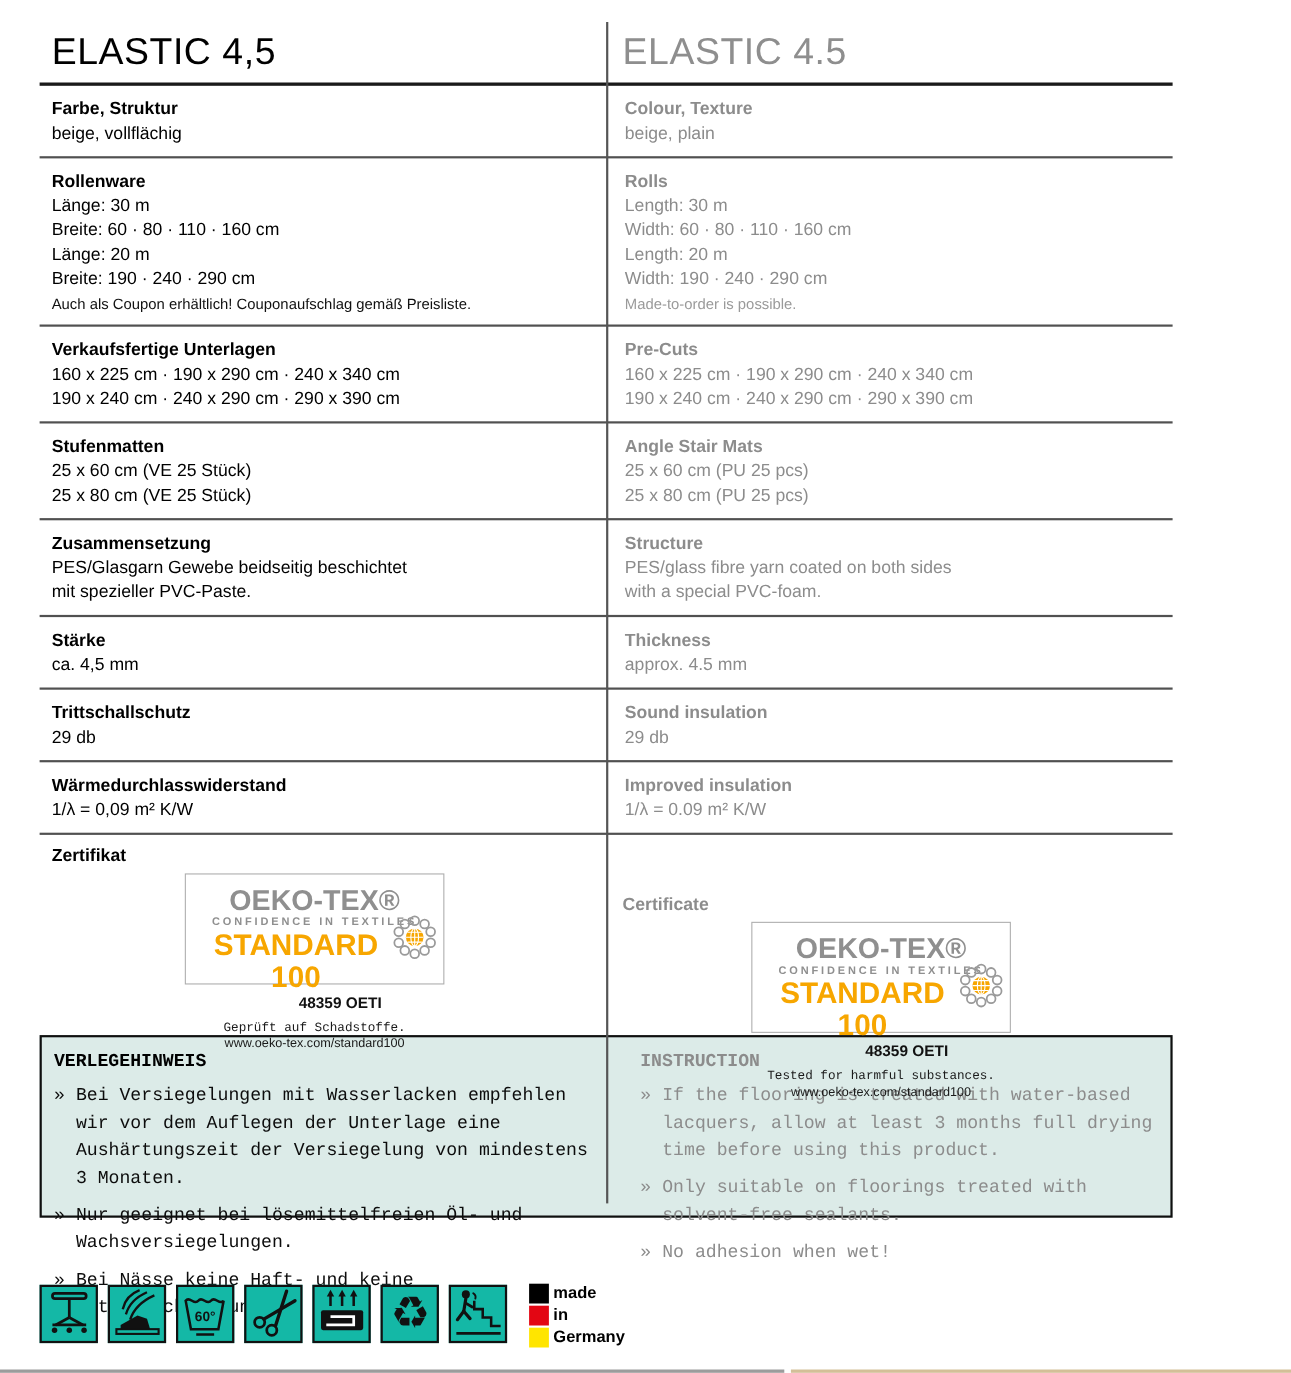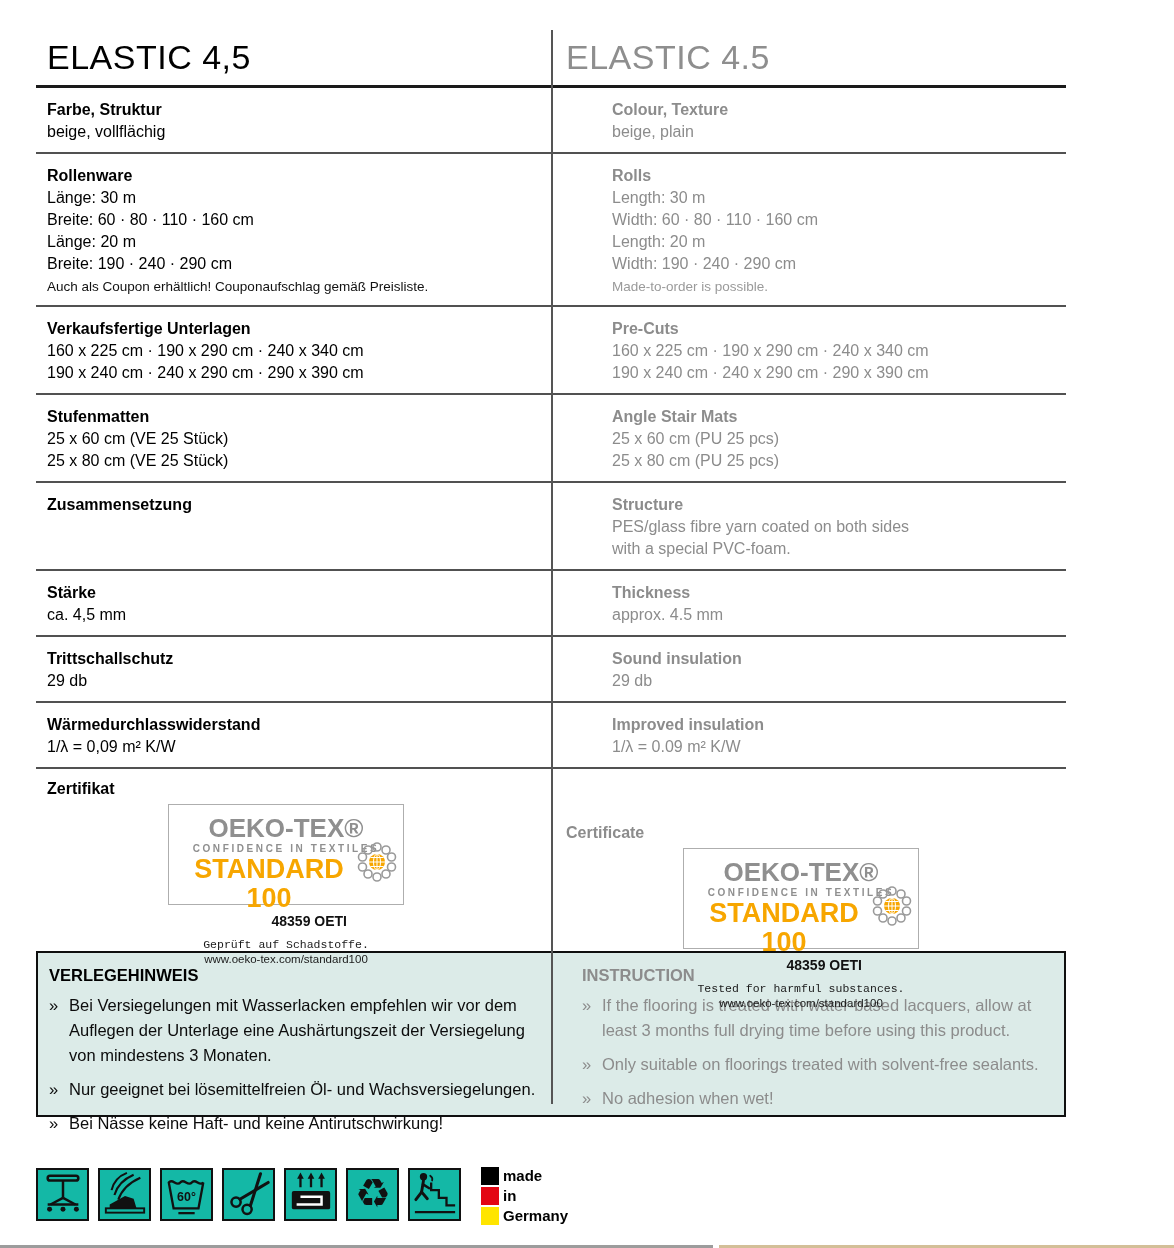--- a/index.html
+++ b/index.html
@@ -1,30 +1,30 @@
 <!DOCTYPE html>
 <html><head>
 <meta charset="utf-8">
 <style>
   html,body{margin:0;padding:0;}
   body{
     width:1174px;height:1248px;position:relative;background:#ffffff;
     font-family:"Liberation Sans", sans-serif;color:#000;overflow:hidden;
   }
-  .sheet{position:absolute;left:36px;top:30px;width:1030px;}
+  .sheet{position:absolute;left:36px;top:20px;width:1030px;}
   .vdivider{position:absolute;left:515px;top:0;width:2px;height:1074px;background:#555;}
   
   .titles{display:grid;grid-template-columns:516px 514px;border-bottom:3px solid #1a1a1a;height:55px;align-items:center;}
   .title{font-size:34px;letter-spacing:.5px;padding-left:11px;}
   .title.de{color:#000;}
   .title.en{color:#8e8e8e;padding-left:14px;}
   
-  .row{display:grid;grid-template-columns:516px 514px;border-bottom:2px solid #515151;gap:32px;}
+  .row{display:grid;grid-template-columns:516px 514px;border-bottom:2px solid #515151;}
   .cell{padding:11px 12px 9px 11px;font-size:16px;line-height:22px;}
-  .cell.en{padding-left:28px;color:#8c8c8c;}
+  .cell.en{padding-left:16px;color:#8c8c8c;}
   .label{font-weight:bold;font-size:16px;line-height:22px;}
   .cell.de .label{color:#000;}
   .cell.en .label{color:#8c8c8c;}
   .note{font-size:13.5px;line-height:19px;margin-top:2px;}
   .cell.de .note{color:#111;}
   .cell.en .note{color:#9a9a9a;}
   
   .cert-row{display:grid;grid-template-columns:516px 514px;height:182px;}
   .cert-cell{padding:11px 12px 0 11px;}
   .cert-cell.en{padding-left:14px;}
@@ -38,21 +38,21 @@
   .oeko-brand{font-size:26px;font-weight:bold;color:#8f8f8f;letter-spacing:0;line-height:28px;}
   .oeko-tagline{font-size:10px;font-weight:bold;letter-spacing:2.6px;color:#8f8f8f;line-height:13px;}
   .oeko-standard{font-size:27px;font-weight:bold;color:#f7a600;line-height:29px;padding-right:34px;}
   .oeko-number{font-size:14px;font-weight:bold;color:#111;line-height:17px;text-align:right;padding-right:56px;}
   .oeko-small{font-size:11.5px;color:#1a1a1a;line-height:15px;}
   .oeko-small.first{margin-top:7px;font-family:Liberation Mono, monospace;}
   .oeko-flower{position:absolute;right:4px;top:35px;}
   
   .instruction{display:grid;grid-template-columns:516px 512px;height:166px;background:#dcebe8;
     border:2px solid #0f0f0f;box-sizing:border-box;}
-  .instr-cell{padding:10px 18px 0 11px;}
+  .instr-cell{padding:10px 18px 0 11px;font-family:Liberation Mono, monospace;}
   .instr-cell.en{padding-left:28px;}
   .instr-title{font-weight:bold;font-size:16.5px;line-height:24px;margin-bottom:6px;}
   .instr-cell.de .instr-title{color:#000;}
   .instr-cell.en .instr-title{color:#8c8c8c;}
   .bullet{display:flex;gap:8px;margin-bottom:9px;font-size:16.5px;line-height:25px;}
   .instr-cell.de .bullet{color:#0c0c0c;}
   .instr-cell.en .bullet{color:#8c8c8c;}
   .bullet .mark{flex:0 0 12px;}
   
   .icons-row{position:absolute;left:36px;top:1168px;display:flex;gap:9px;align-items:flex-start;}
@@ -152,20 +152,24 @@
             <div>25 x 60 cm (PU 25 pcs)</div>
             <div>25 x 80 cm (PU 25 pcs)</div>
           </div>
 
     </div>
   </div>
 
   <div class="row">
     <div class="cell de">
       <div class="label">Zusammensetzung</div>
+      <div class="lines">
+            <div>PES/Glasgarn Gewebe beidseitig beschichtet</div>
+            <div>mit spezieller PVC-Paste.</div>
+          </div>
 
     </div>
     <div class="cell en">
       <div class="label">Structure</div>
       <div class="lines">
             <div>PES/glass fibre yarn coated on both sides</div>
             <div>with a special PVC-foam.</div>
           </div>
 
     </div>

